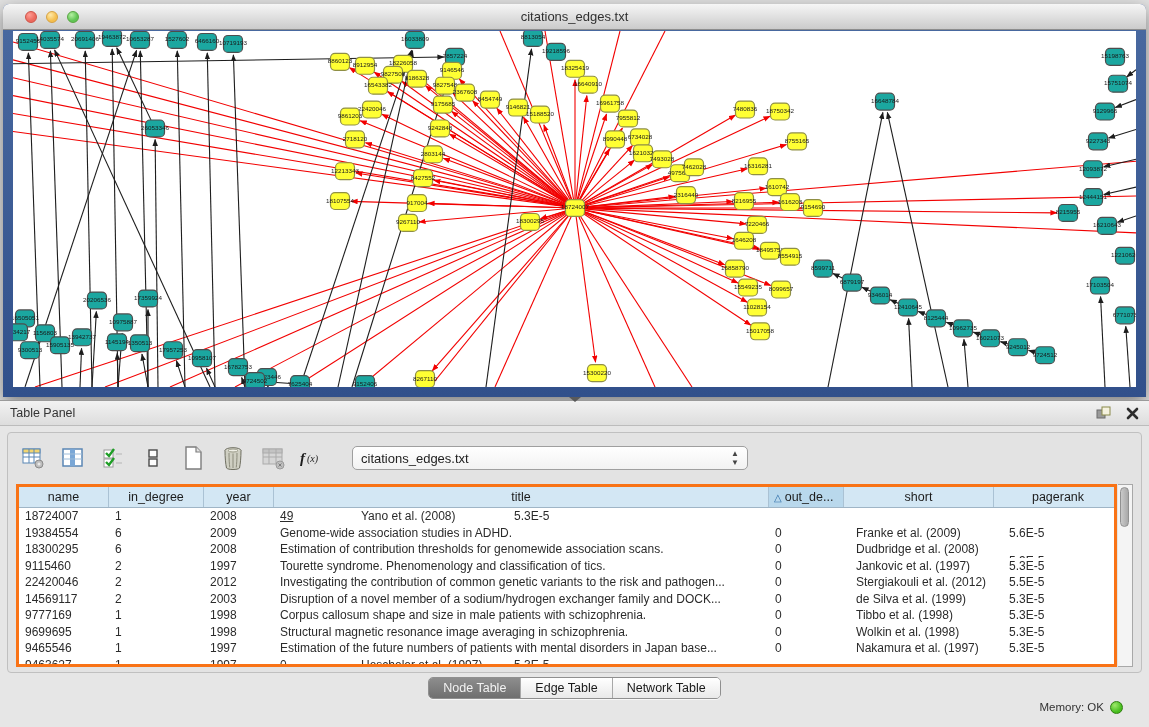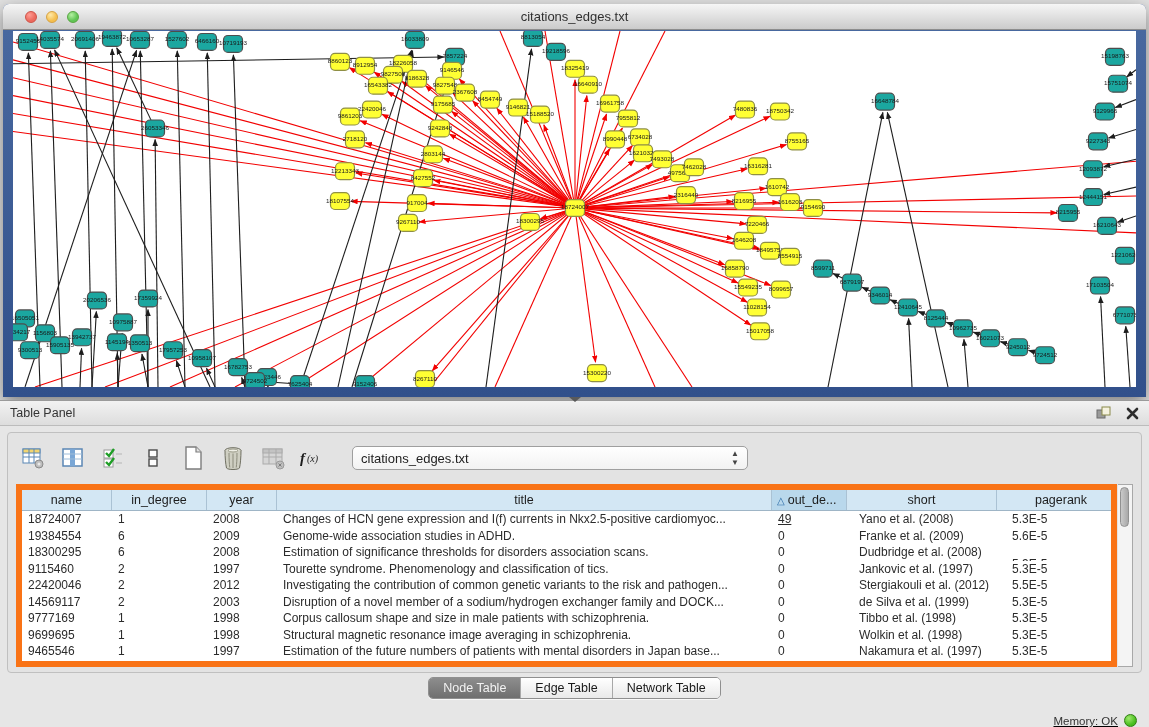--- a/index.html
+++ b/index.html
@@ -35,21 +35,21 @@
     border:1px solid #c0c0c0; border-radius:4px; background:#e3e3e3; }
   .tp-toolbar { position:absolute; left:10px; top:6px; height:38px; display:flex; align-items:center; gap:10px; }
   .tbtn { width:30px; height:30px; display:flex; align-items:center; justify-content:center; }
   .combo { width:396px; height:24px; margin-left:14px; background:linear-gradient(#ffffff,#f2f2f2);
     border:1px solid #9f9f9f; border-radius:5px; display:flex; align-items:center;
     padding:0 8px; font-size:13px; color:#222; position:relative; }
   .combo-arrows { position:absolute; right:8px; top:3px; font-size:8px; line-height:8px; color:#444;
     display:flex; flex-direction:column; align-items:center; }
 
   .tbl-box { position:absolute; left:8px; top:51px; right:24px; bottom:5px;
-    background:#ffffff; border:6px solid #f97316; overflow:hidden; }
+    background:#ffffff; border:3px solid #f97316; overflow:hidden; }
   .tbl-head { display:flex; height:21px; background:#d3e7f4; border-bottom:1px solid #9fb5c6; }
   .th { font-size:12.5px; color:#1c1c1c; text-align:center; line-height:20px;
     border-right:1px solid #aac2d4; overflow:hidden; white-space:nowrap; flex:0 0 auto; }
   .th.sorted { background:#b9d8ec; }
   .sort-glyph { color:#2d6da8; font-size:10px; margin-right:3px; }
   .tbl-body .tr { display:flex; height:16.5px; background:#fff; }
   .td { font-size:12px; color:#2b2b2b; line-height:16px; padding-left:6px;
     overflow:hidden; white-space:nowrap; flex:0 0 auto; }
   .vscroll { position:absolute; top:51px; right:8px; bottom:5px; width:15px;
     background:#f4f4f4; border:1px solid #a8a8a8; border-left:none; }
@@ -58,21 +58,21 @@
 
   .tab-row { position:absolute; left:0; right:0; top:276px; display:flex; justify-content:center; }
   .segmented { display:flex; border:1px solid #8f8f8f; border-radius:5px; overflow:hidden;
     box-shadow:0 1px 0 rgba(255,255,255,.7); }
   .seg { font-size:12.5px; padding:3px 14px; background:linear-gradient(#ffffff,#e9e9e9);
     color:#1a1a1a; border-right:1px solid #a8a8a8; }
   .seg:last-child { border-right:none; }
   .seg.active { background:linear-gradient(#8d8d8d,#6f6f6f); color:#f2f2f2; }
 
   .status-row { position:absolute; left:0; right:0; bottom:0; height:26px; display:flex;
-    align-items:flex-end; justify-content:flex-end; padding-right:12px; gap:6px;text-decoration:underline; }
+    align-items:flex-start; justify-content:flex-end; padding-right:26px; gap:6px; }
   .mem-label { font-size:11.5px; color:#333; }
   .mem-dot { width:13px; height:13px; border-radius:50%;
     background:radial-gradient(circle at 35% 30%,#9fe96c,#46bd1d 65%); border:1px solid #2f7d10; }
 </style>
 </head>
 <body>
 
 <div class="net-window">
   <div class="titlebar">
     <div class="traffic">
@@ -745,39 +745,38 @@
           <div class="th" style="width: 495px;">title</div>
           <div class="th sorted" style="width: 75px; text-align: left; padding-left: 5px;"><span class="sort-glyph">△</span>out_de...</div>
           <div class="th" style="width: 150px;">short</div>
           <div class="th" style="width: 129px;">pagerank</div>
         </div>
       <div class="tbl-body" id="tbl-body">
           <div class="tr">
             <div class="td" style="width: 90px;">18724007</div>
             <div class="td" style="width: 95px;">1</div>
             <div class="td" style="width: 70px;">2008</div>
-            <div class="td" style="width: 495px;">Changes of HCN gene expression and I(f) currents in Nkx2.5-positive cardiomyoc...</div>
             <div class="td" style="width: 75px; text-decoration: underline;">49</div>
             <div class="td" style="width: 150px; padding-left: 12px;">Yano et al. (2008)</div>
             <div class="td" style="width: 129px; padding-left: 15px;">5.3E-5</div>
           </div>
           <div class="tr">
             <div class="td" style="width: 90px;">19384554</div>
             <div class="td" style="width: 95px;">6</div>
             <div class="td" style="width: 70px;">2009</div>
             <div class="td" style="width: 495px;">Genome-wide association studies in ADHD.</div>
             <div class="td" style="width: 75px;">0</div>
             <div class="td" style="width: 150px; padding-left: 12px;">Franke et al. (2009)</div>
             <div class="td" style="width: 129px; padding-left: 15px;">5.6E-5</div>
           </div>
           <div class="tr">
             <div class="td" style="width: 90px;">18300295</div>
             <div class="td" style="width: 95px;">6</div>
             <div class="td" style="width: 70px;">2008</div>
-            <div class="td" style="width: 495px;">Estimation of significance thresholds for disorders association scans.</div>
+            <div class="td" style="width: 495px;">Estimation of contribution thresholds for genomewide association scans.</div>
             <div class="td" style="width: 75px;">0</div>
             <div class="td" style="width: 150px; padding-left: 12px;">Dudbridge et al. (2008)</div>
             <div class="td" style="width: 129px; padding-left: 15px; margin-top: 12px;">5.9E-5</div>
           </div>
           <div class="tr">
             <div class="td" style="width: 90px;">9115460</div>
             <div class="td" style="width: 95px;">2</div>
             <div class="td" style="width: 70px;">1997</div>
             <div class="td" style="width: 495px;">Tourette syndrome. Phenomenology and classification of tics.</div>
             <div class="td" style="width: 75px;">0</div>

